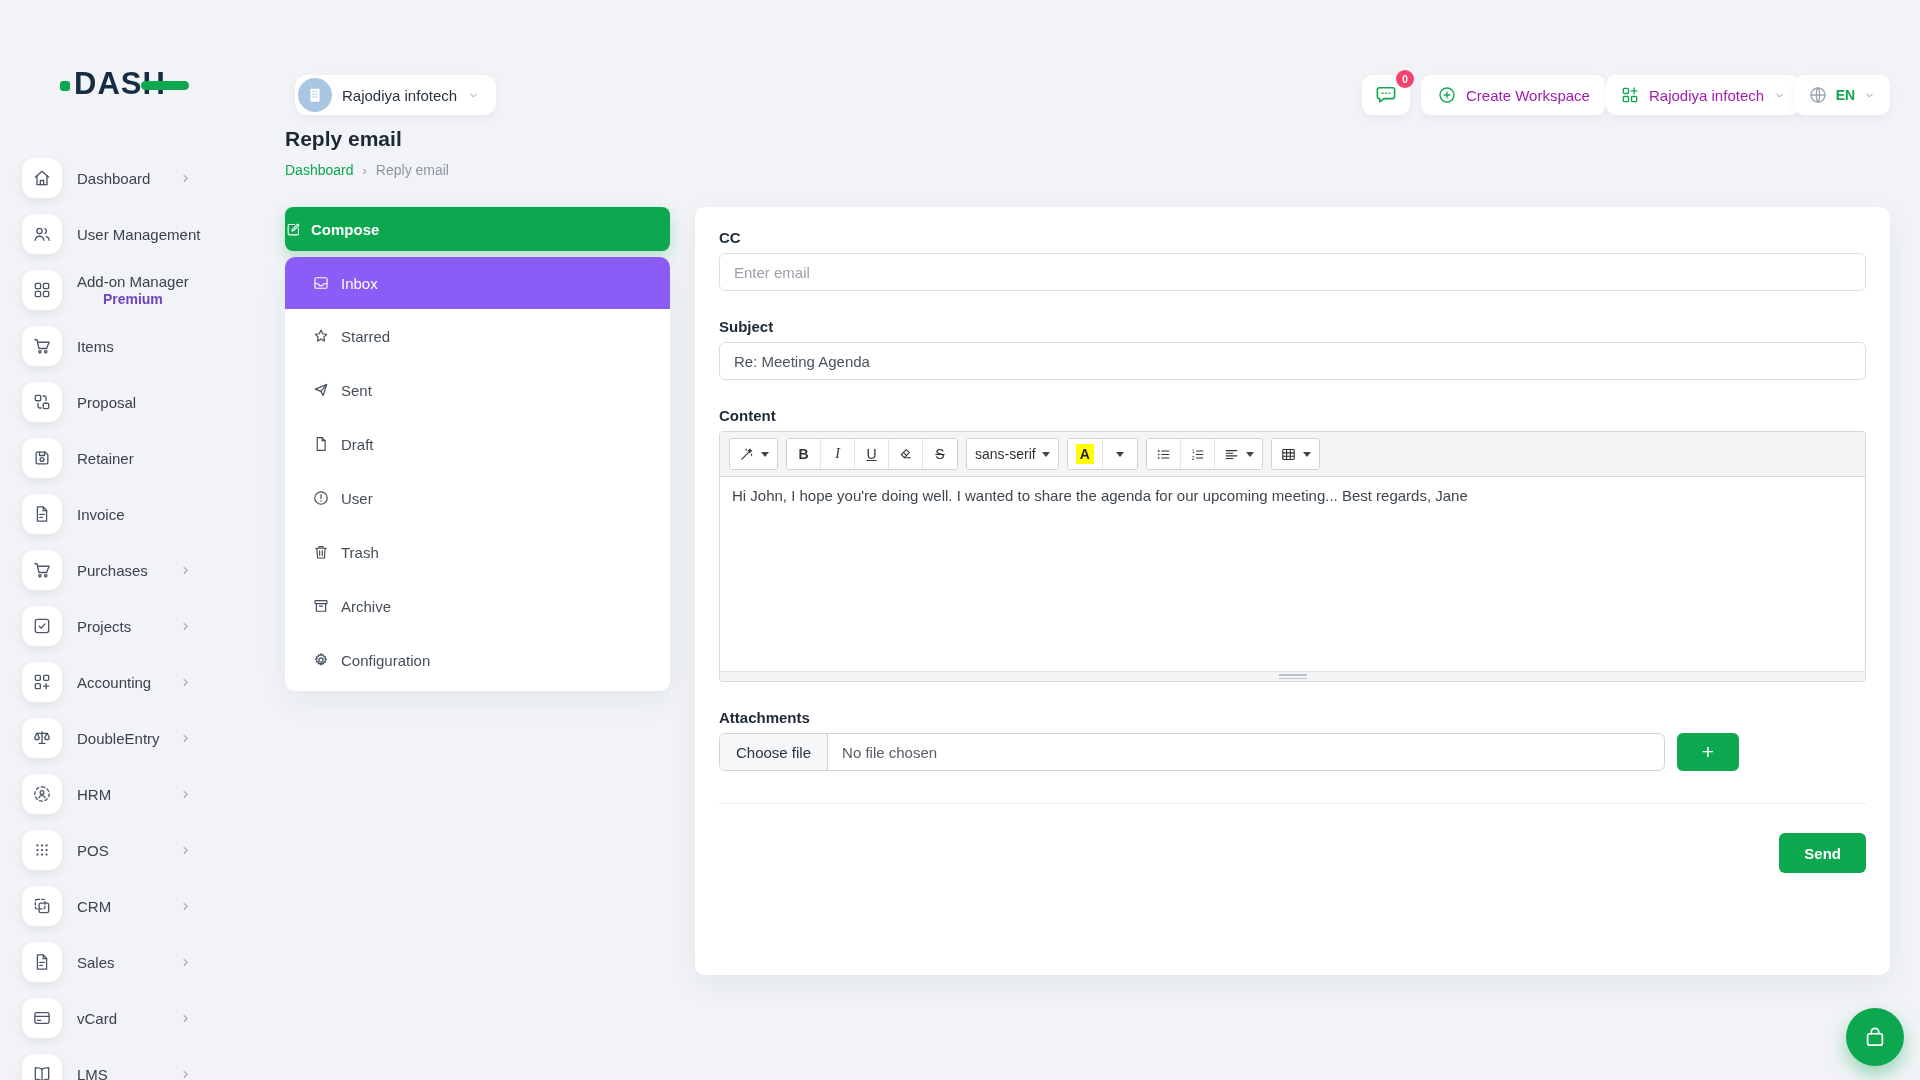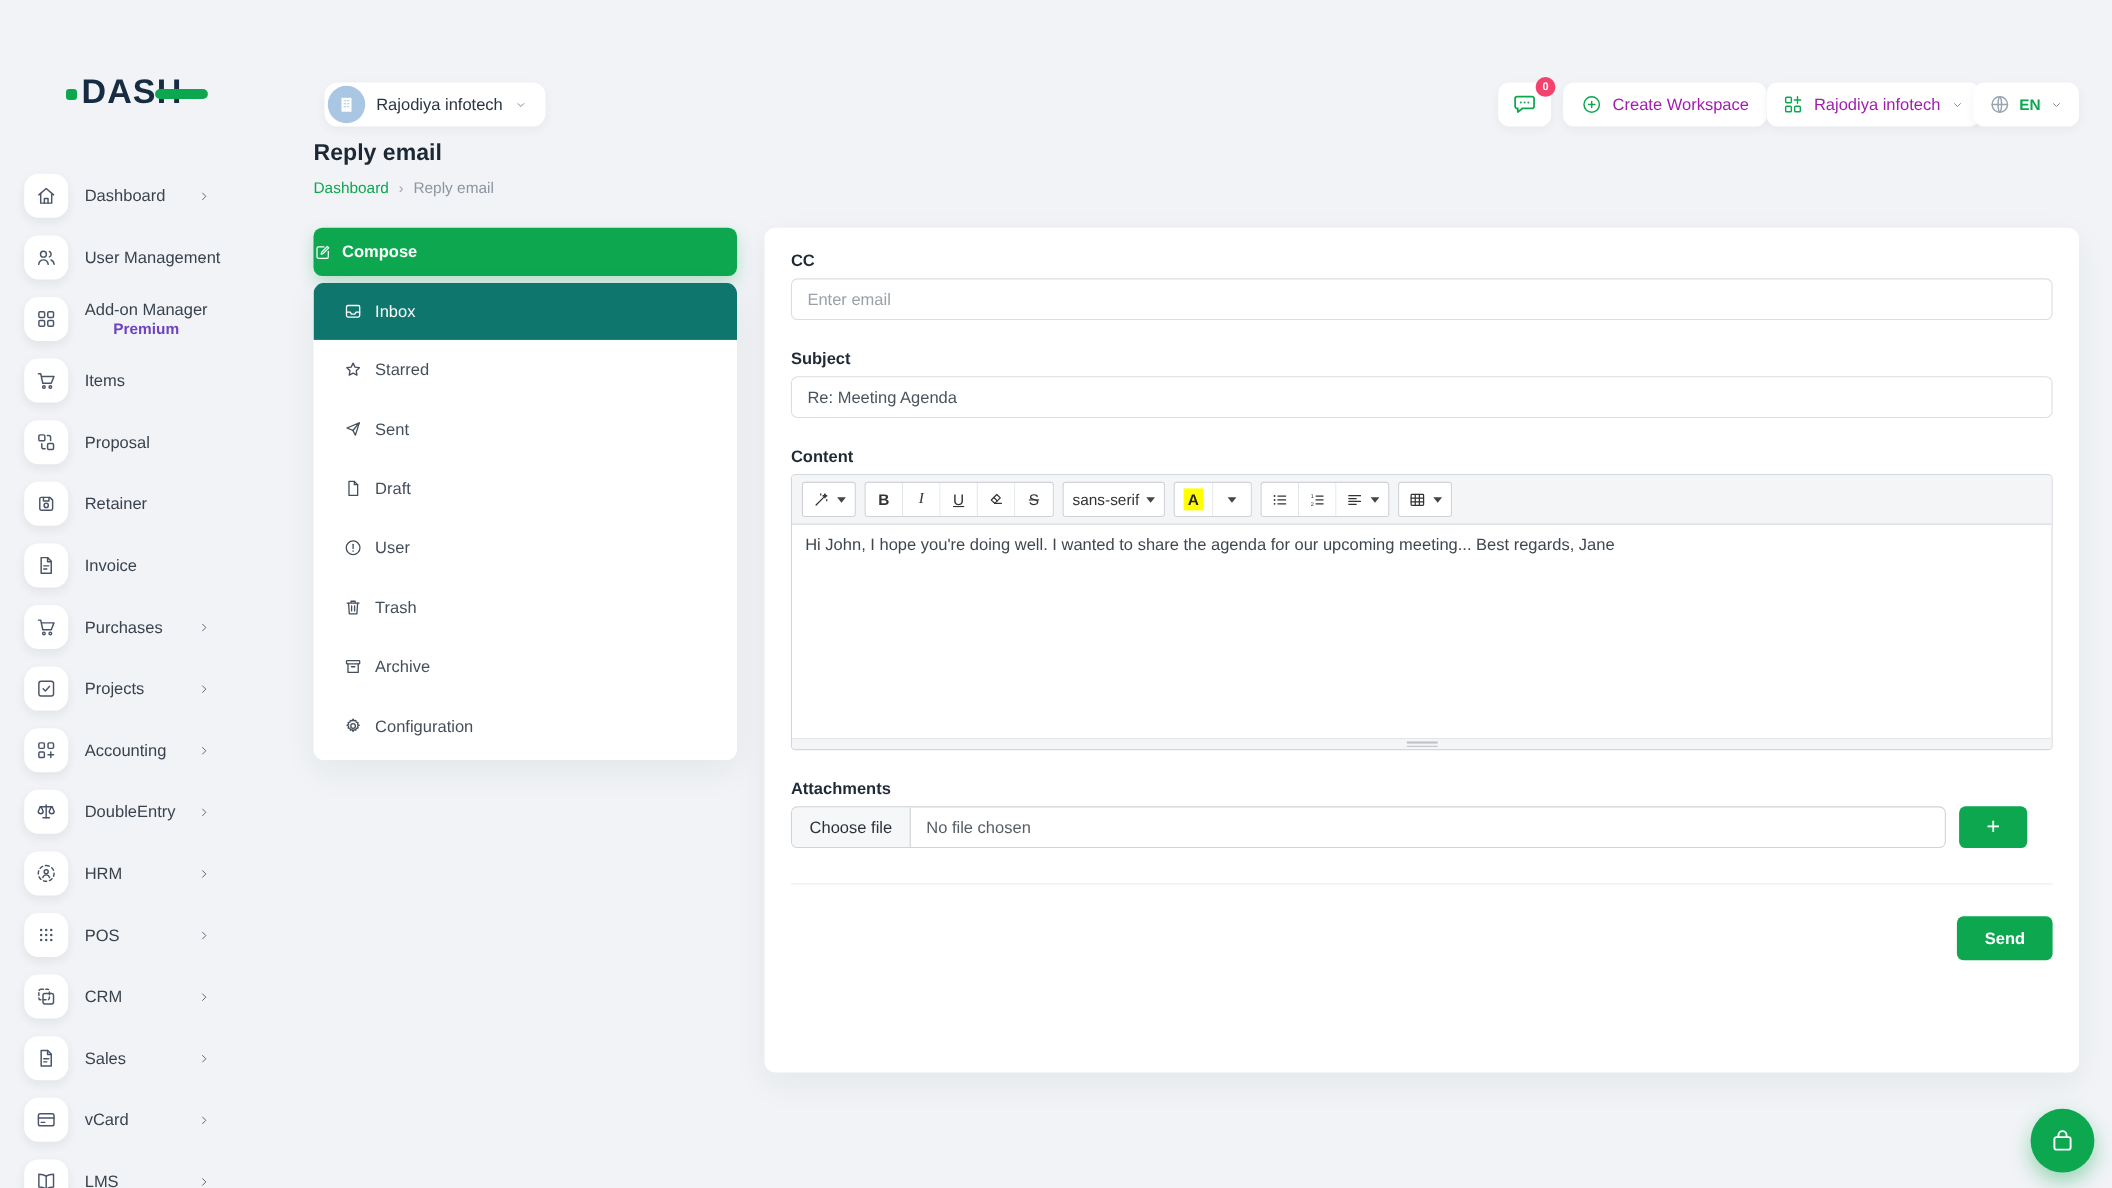--- a/index.html
+++ b/index.html
@@ -43,21 +43,21 @@
   .breadcrumb{position:absolute;left:285px;top:162px;font-size:14px;display:flex;align-items:center;gap:9px}
   .bc-home{color:#0da750;cursor:pointer}
   .bc-sep{color:#9aa3ad;font-size:13px}
   .bc-current{color:#8c96a0}
 
   
   .mail-col{position:absolute;left:285px;top:207px;width:385px}
   .compose-btn{height:44px;background:#0da750;border-radius:8px;color:#fff;display:flex;align-items:center;justify-content:flex-start;gap:9px;font-size:15px;font-weight:600;cursor:pointer;box-shadow:0 6px 14px rgba(13,167,80,.25)}
   .mail-card{margin-top:6px;background:#fff;border-radius:10px;box-shadow:0 10px 30px rgba(40,50,70,.06);overflow:hidden;padding-bottom:4px}
   .folder-item{height:54px;display:flex;align-items:center;padding:0 27px;gap:11px;font-size:15px;color:#454f5b;cursor:pointer}
-  .folder-item.active{background:#0f766e;color:#fff;height:52px}
+  .folder-item.active{background:#8b5cf6;color:#fff;height:52px}
 
   
   .main-card{position:absolute;left:695px;top:207px;width:1195px;height:768px;background:#fff;border-radius:10px;box-shadow:0 10px 30px rgba(40,50,70,.06);padding:22px 24px}
   .f-group{margin-bottom:27px}
   .f-label{font-size:15px;font-weight:700;color:#1f2a37;margin-bottom:7px}
   .f-input{width:100%;height:38px;border:1px solid #d9dee4;border-radius:6px;padding:0 14px;font-size:15px;color:#4a545e;background:#fff;outline:none;font-family:"Liberation Sans",sans-serif}
   .f-input::placeholder{color:#9aa1a9}
 
   .editor{border:1px solid #d4d8dd;border-radius:4px;overflow:hidden;margin-bottom:27px}
   .ed-toolbar{background:#f4f5f6;border-bottom:1px solid #d4d8dd;padding:6px 9px;display:flex;gap:8px;align-items:center}
@@ -66,21 +66,21 @@
   .ed-btn:last-child{border-right:none}
   .ed-b{font-weight:800}.ed-i{font-style:italic;font-family:"Liberation Serif",serif}.ed-u{text-decoration:underline}.ed-s{text-decoration:line-through}
   .caret{width:0;height:0;border-left:4px solid transparent;border-right:4px solid transparent;border-top:5px solid #444;display:inline-block}
   .hl-a{background:#ffff00;padding:0 4px;font-weight:800;color:#222;line-height:20px}
   .ed-body{height:194px;padding:10px 12px;font-size:15px;color:#3f4750;cursor:text}
   .ed-statusbar{height:10px;background:#f4f5f6;border-top:1px solid #e2e4e7;border-radius:0 0 4px 4px;display:flex;align-items:center;justify-content:center;cursor:ns-resize}
   .grip{width:28px;display:flex;flex-direction:column;gap:2px}
   .grip i{height:1.5px;background:#bfc4c9;display:block}
 
   .attach-row{display:flex;align-items:center}
-  .file-input{width:1050px;height:38px;border:1px solid #ced4da;border-radius:6px;display:flex;align-items:center;overflow:hidden;background:#fff;cursor:pointer}
+  .file-input{width:946px;height:38px;border:1px solid #ced4da;border-radius:6px;display:flex;align-items:center;overflow:hidden;background:#fff;cursor:pointer}
   .file-btn{height:100%;display:flex;align-items:center;padding:0 16px;background:#f6f7f9;border-right:1px solid #ced4da;font-size:15px;color:#2c3237}
   .file-text{padding:0 14px;font-size:15px;color:#565d64}
   .add-btn{width:62px;height:38px;background:#0da750;border:none;border-radius:6px;color:#fff;font-size:21px;display:flex;align-items:center;justify-content:center;margin-left:12px;cursor:pointer}
   .send-row{border-top:1px solid #ebedf0;margin-top:32px;padding-top:29px;display:flex;justify-content:flex-end}
   .send-btn{background:#0da750;color:#fff;border:none;border-radius:6px;height:40px;padding:0 25px;font-size:15px;font-weight:600;cursor:pointer}
 
   .fab{position:absolute;right:16px;bottom:14px;width:58px;height:58px;border-radius:50%;background:#0da750;display:flex;align-items:center;justify-content:center;color:#fff;box-shadow:0 8px 18px rgba(13,167,80,.4);cursor:pointer}
 </style>
 </head>
 <body>

